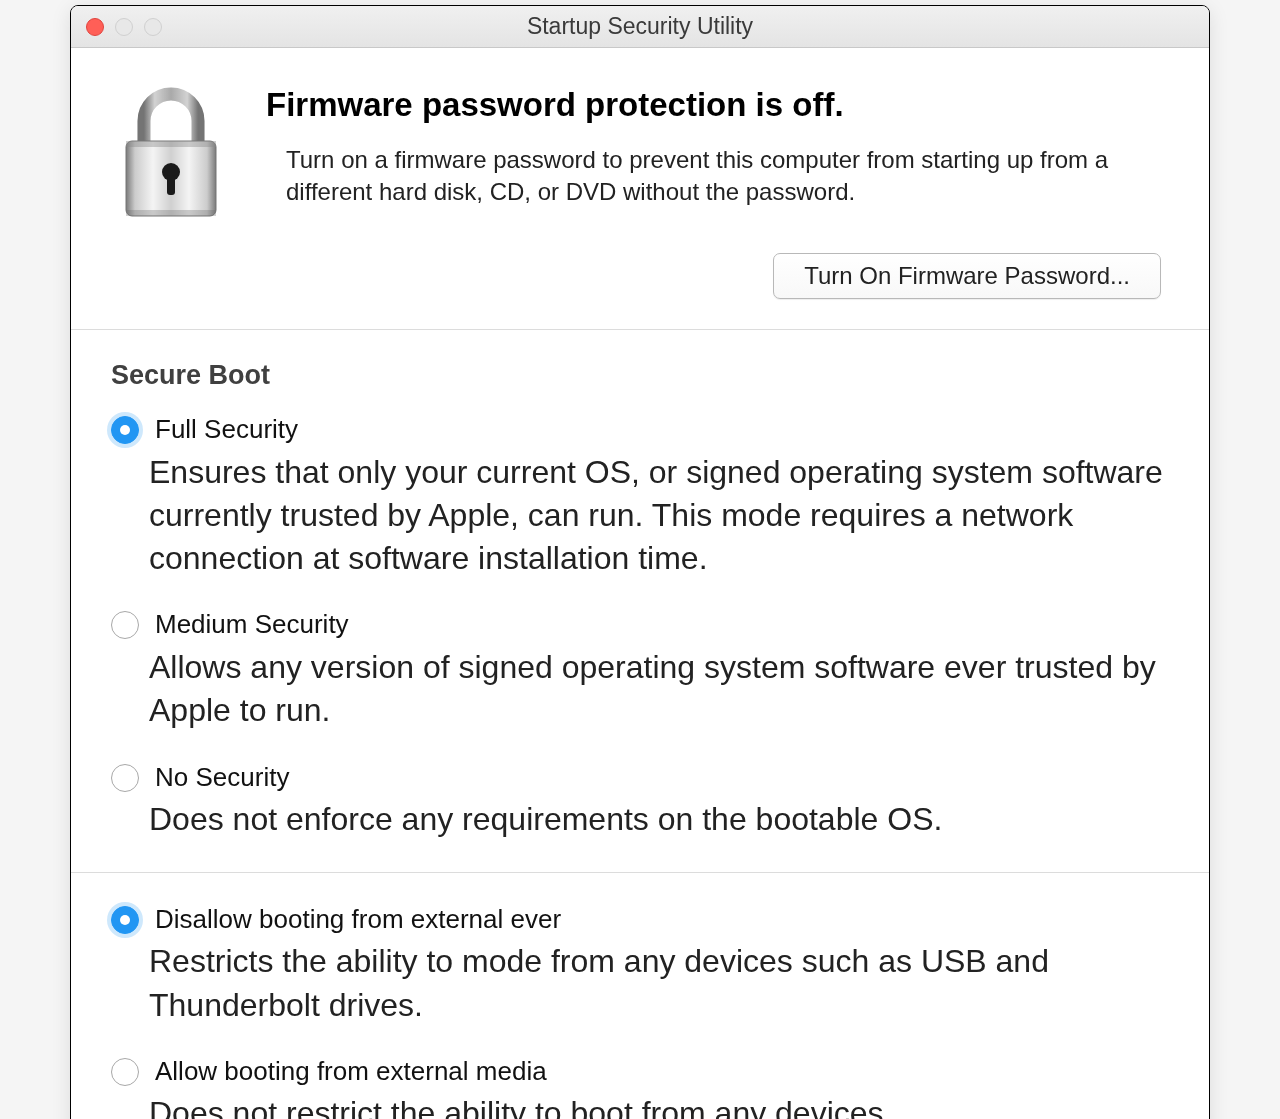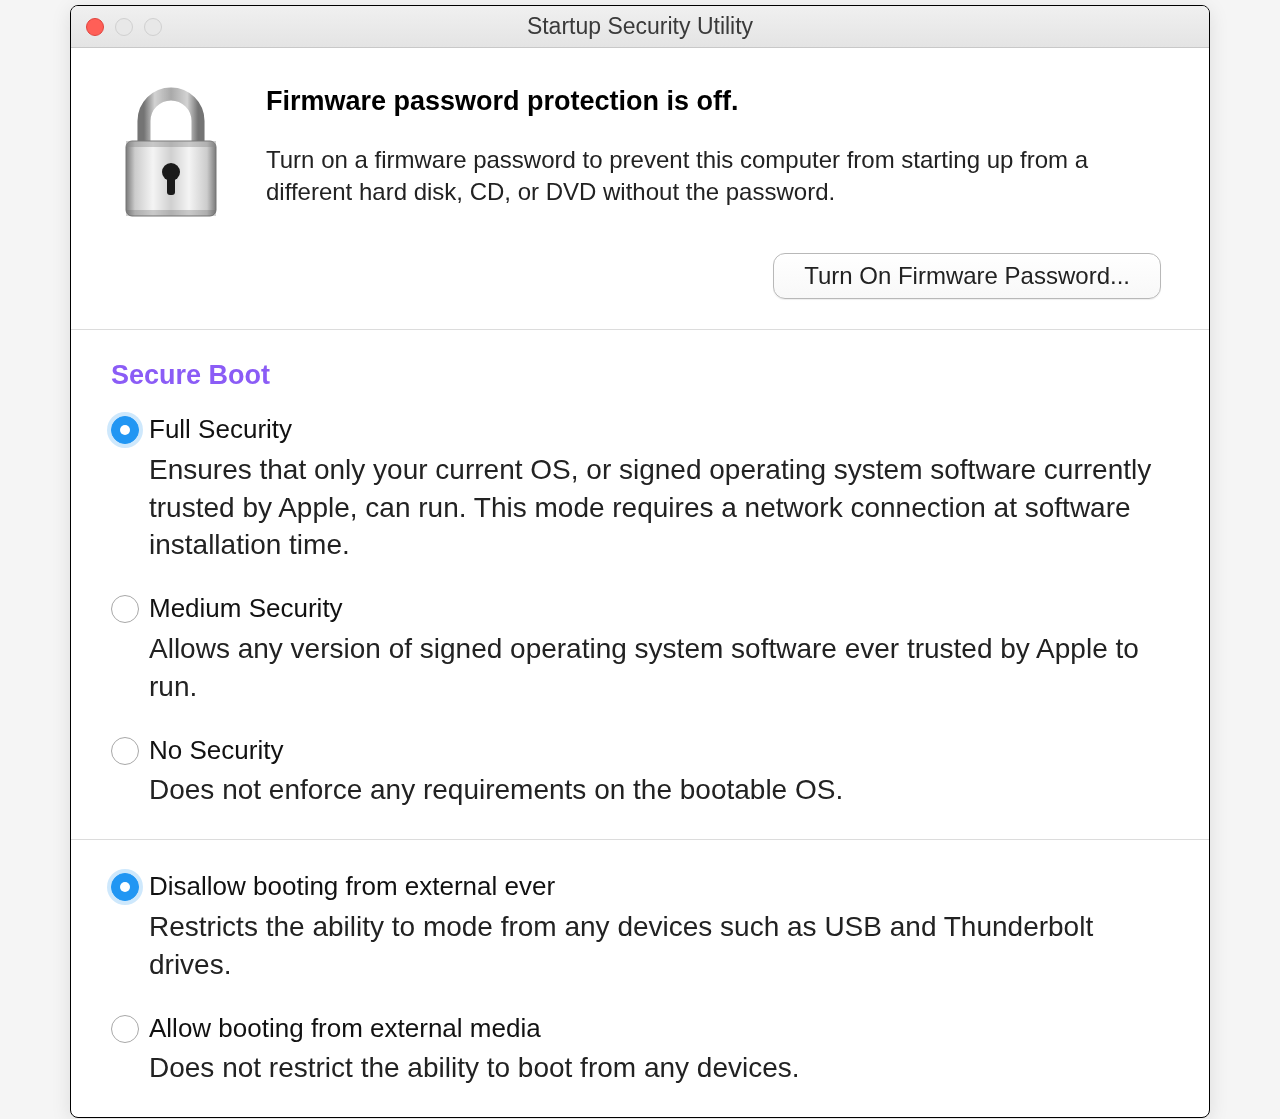--- a/index.html
+++ b/index.html
@@ -84,55 +84,56 @@
       height: 145px;
       display: flex;
       align-items: center;
       justify-content: center;
     }
     .firmware-text {
       flex: 1;
       padding-top: 8px;
     }
     .firmware-heading {
-      font-size: 27px;
+      font-size: 33px;
       font-weight: 700;
       color: #000;
-      margin-bottom: 27px;
+      margin-bottom: 20px;
     }
     .firmware-desc {
       font-size: 24px;
       color: #222;
       line-height: 1.35;
+      margin-left: 20px;
     }
     .firmware-button-row {
       display: flex;
       justify-content: flex-end;
       padding-right: 8px;
     }
     .mac-button {
       background: linear-gradient(to bottom, #ffffff, #f8f8f8);
       border: 1px solid #b8b8b8;
-      border-radius: 12px;
+      border-radius: 7px;
       padding: 8px 30px;
       font-size: 24px;
       color: #222;
       cursor: pointer;
       box-shadow: 0 1px 1px rgba(0,0,0,0.07);
     }
     .section-heading {
       font-size: 27px;
       font-weight: 700;
-      color: #8b5cf6;
+      color: #404040;
       margin-bottom: 22px;
     }
     .radio-row {
       display: flex;
       align-items: flex-start;
-      gap: 10px;
+      gap: 16px;
       margin-bottom: 4px;
     }
     .radio {
       flex-shrink: 0;
       width: 28px;
       height: 28px;
       border-radius: 50%;
       border: 1.5px solid #a8a8a8;
       background: #fff;
       position: relative;
@@ -154,21 +155,21 @@
       height: 10px;
       background: #fff;
       border-radius: 50%;
     }
     .radio-label {
       font-size: 26px;
       color: #111;
       line-height: 1.3;
     }
     .radio-desc {
-      font-size: 28px;
+      font-size: 32px;
       color: #222;
       line-height: 1.35;
       margin-left: 38px;
       margin-bottom: 28px;
     }
     .radio-group:last-child .radio-desc {
       margin-bottom: 0;
     }
   </style>
 </head>

